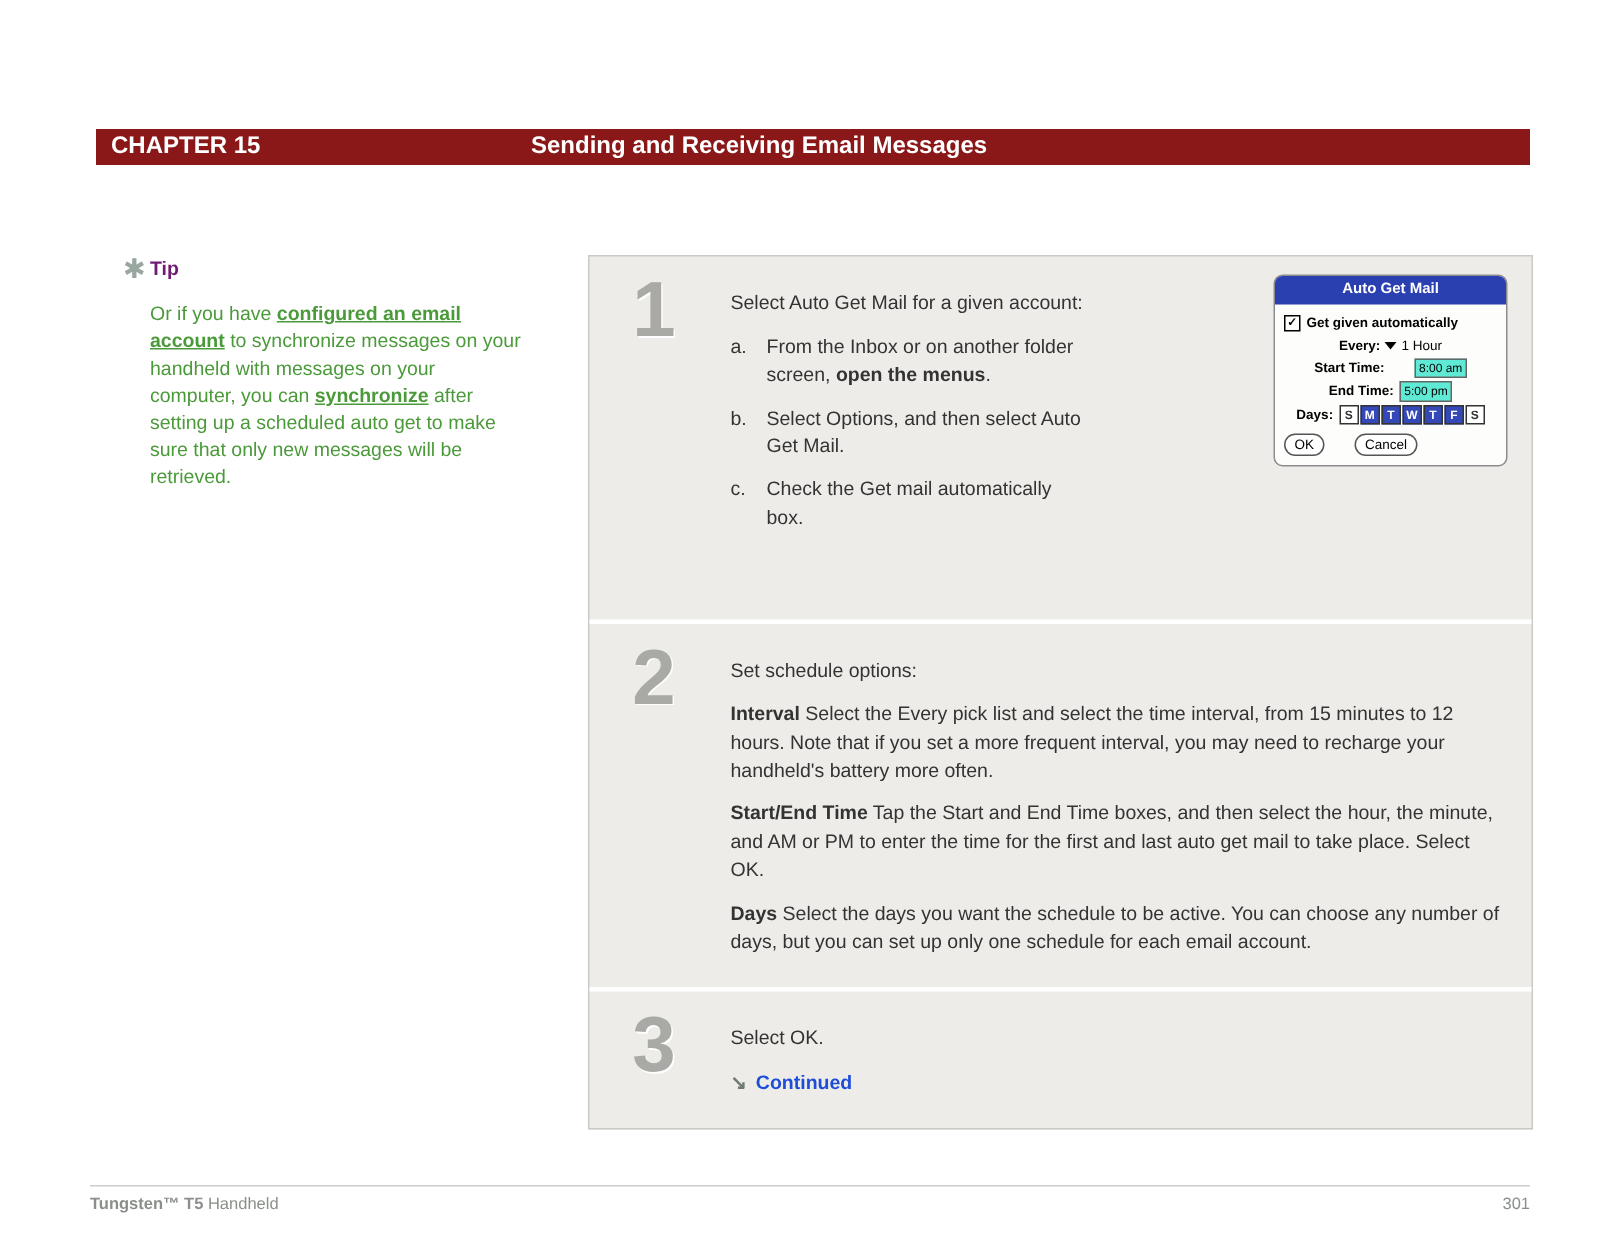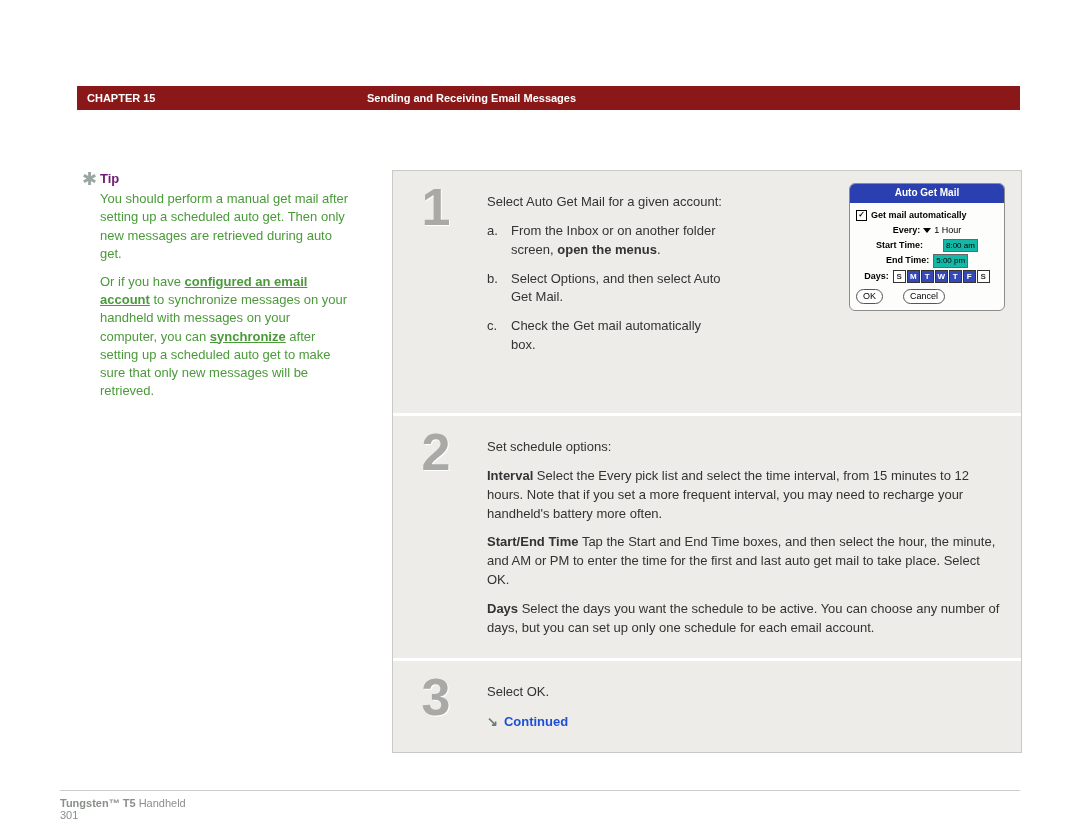--- a/index.html
+++ b/index.html
@@ -10,29 +10,29 @@
     color: #333;
   }
   .page {
     width: 1080px;
     height: 834px;
     position: relative;
     box-sizing: border-box;
   }
   .header-bar {
     position: absolute;
-    left: 77px;
+    left: 64px;
     right: 60px;
     top: 86px;
     height: 24px;
     background: #8a1818;
     color: #fff;
     display: flex;
     align-items: center;
-    font-size: 11px;
+    font-size: 16px;
   }
   .header-left {
     margin-left: 10px;
     font-weight: bold;
     width: 280px;
   }
   .header-center {
     font-weight: bold;
   }
   .sidebar {
@@ -151,21 +151,21 @@
     align-items: center;
     justify-content: center;
     font-size: 8px;
     line-height: 1;
   }
   .tinybox {
     border: 1px solid #666;
     padding: 0 2px;
     font-weight: normal;
     font-size: 8px;
-    background: #14b8a6;
+    background: #5eead4;
   }
   .dropdown-arrow {
     display: inline-block;
     width: 0; height: 0;
     border-left: 4px solid transparent;
     border-right: 4px solid transparent;
     border-top: 5px solid #000;
     margin: 0 3px;
     vertical-align: middle;
   }
@@ -206,38 +206,36 @@
     position: absolute;
     left: 60px;
     right: 60px;
     top: 790px;
     border-top: 1px solid #ccc;
     padding-top: 6px;
     display: flex;
     justify-content: space-between;
     font-size: 11px;
     color: #8a8f8a;
-    flex-direction: column;
   }
   .step1content { position: relative; min-height: 200px; }
 </style>
 </head>
 <body>
 
 <div class="page">
 
   <div class="header-bar">
     <span class="header-left">CHAPTER 15</span>
     <span class="header-center">Sending and Receiving Email Messages</span>
   </div>
 
   <div class="sidebar">
     <span class="tip-asterisk">✱</span>
     <div class="tip-label">Tip</div>
-    <div>You should perform a manual get mail after setting up a scheduled auto get. Then only new messages are retrieved during auto get.</div>
     <div style="height:10px"></div>
     <div>
       <span>Or if you have </span><span class="link-underline">configured an email account</span><span> to synchronize messages on your handheld with messages on your computer, you can </span><span class="link-underline">synchronize</span><span> after setting up a scheduled auto get to make sure that only new messages will be retrieved.</span>
     </div>
   </div>
 
   <div class="main">
 
     <div class="row">
       <div class="numcell">
@@ -260,21 +258,21 @@
             <span class="lbl">c.</span>
             <span class="txt">Check the Get mail automatically box.</span>
           </li>
         </ul>
 
         <div class="device">
           <div class="device-title">Auto Get Mail</div>
           <div class="device-body">
             <div class="device-line">
               <span class="cbox">✓</span>
-              <span>Get mail automatically</span>
+              <span>Get given automatically</span>
             </div>
             <div class="device-line" style="justify-content:center">
               <span>Every:</span>
               <span class="dropdown-arrow"></span>
               <span style="font-weight:normal">1 Hour</span>
             </div>
             <div class="device-line" style="justify-content:center; gap:20px">
               <span>Start Time:</span>
               <span class="tinybox">8:00 am</span>
             </div>

